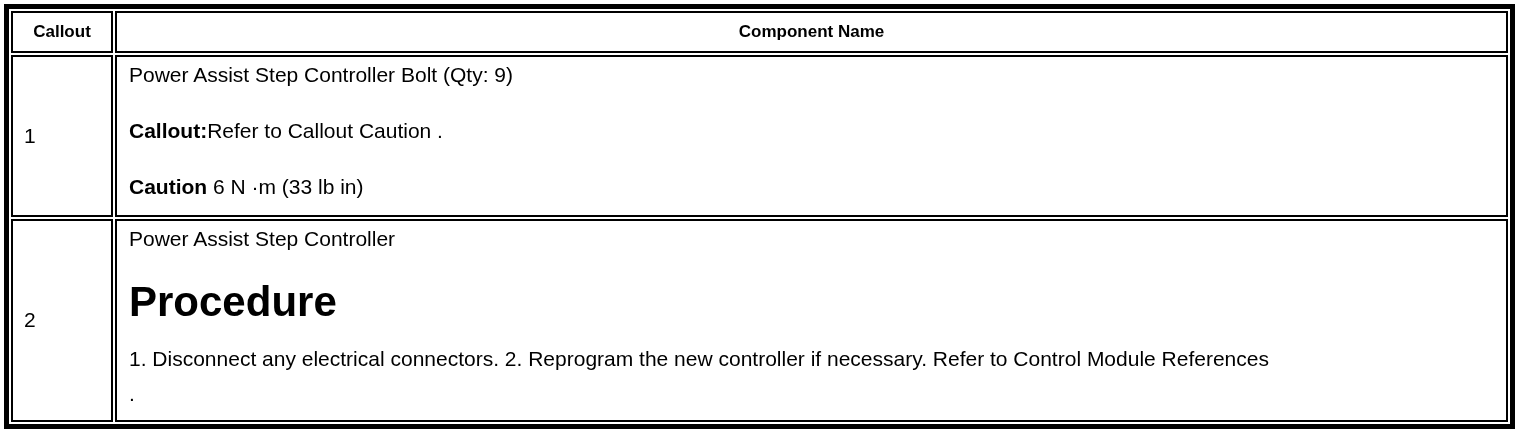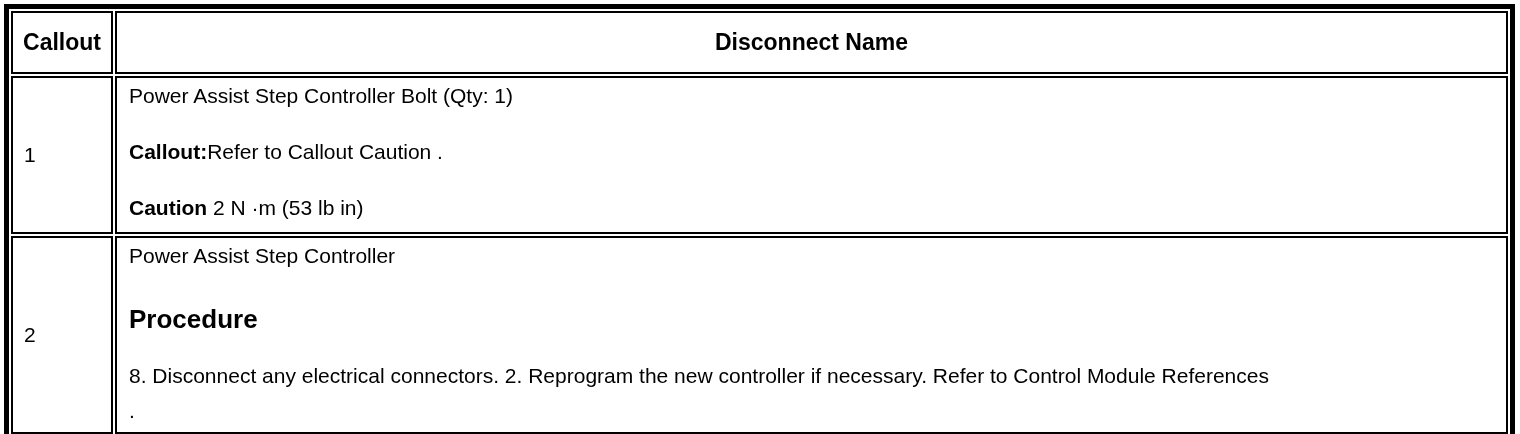--- a/index.html
+++ b/index.html
@@ -25,25 +25,25 @@
     background: #ffffff;
     table-layout: fixed;
   }
   th, td {
     border: 2px solid #000000;
     background: #ffffff;
     box-sizing: border-box;
   }
   th {
     font-weight: bold;
-    font-size: 23px;
+    font-size: 17px;
     text-align: center;
     vertical-align: middle;
     height: 42px;
-    padding: 16px 4px;
+    padding: 2px 4px;
   }
   th.col-callout { width: 102px; }
   tr.body-row-1 { height: 158px; }
   tr.body-row-2 { height: 197px; }
   td.callout-cell {
     vertical-align: middle;
     text-align: left;
     font-size: 21px;
     padding: 2px 2px 2px 11px;
   }
@@ -53,55 +53,55 @@
     padding: 5px 12px 4px 12px;
     line-height: 26px;
   }
   td.component-cell p {
     margin: 0 0 30px 0;
   }
   td.component-cell p:last-child {
     margin-bottom: 0;
   }
   h2.procedure-heading {
-    font-size: 26px;
+    font-size: 42px;
     font-weight: bold;
     line-height: 40px;
     margin: 26px 0 19px 0;
   }
   p.steps {
     line-height: 35px;
     margin-bottom: 0;
   }
   p.steps .cont {
     display: block;
   }
   b, strong { font-weight: bold; }
 </style>
 </head>
 <body>
 
 <table class="callout-table">
   <thead>
     <tr>
       <th class="col-callout">Callout</th>
-      <th class="col-component">Disconnect Name</th>
+      <th class="col-component">Component Name</th>
     </tr>
   </thead>
   <tbody>
     <tr class="body-row-1">
       <td class="callout-cell">1</td>
       <td class="component-cell">
-        <p>Power Assist Step Controller Bolt (Qty: 1)</p>
+        <p>Power Assist Step Controller Bolt (Qty: 9)</p>
         <p><strong>Callout:</strong><span>Refer to Callout Caution .</span></p>
-        <p><strong>Caution</strong> <span>2 N ·m (53 lb in)</span></p>
+        <p><strong>Caution</strong> <span>6 N ·m (33 lb in)</span></p>
       </td>
     </tr>
     <tr class="body-row-2">
       <td class="callout-cell">2</td>
       <td class="component-cell">
         <p>Power Assist Step Controller</p>
         <h2 class="procedure-heading">Procedure</h2>
-        <p class="steps"><span>8. Disconnect any electrical connectors. 2. Reprogram the new controller if necessary. Refer to Control Module References</span><span class="cont">.</span></p>
+        <p class="steps"><span>1. Disconnect any electrical connectors. 2. Reprogram the new controller if necessary. Refer to Control Module References</span><span class="cont">.</span></p>
       </td>
     </tr>
   </tbody>
 </table>
 
 </body></html>

